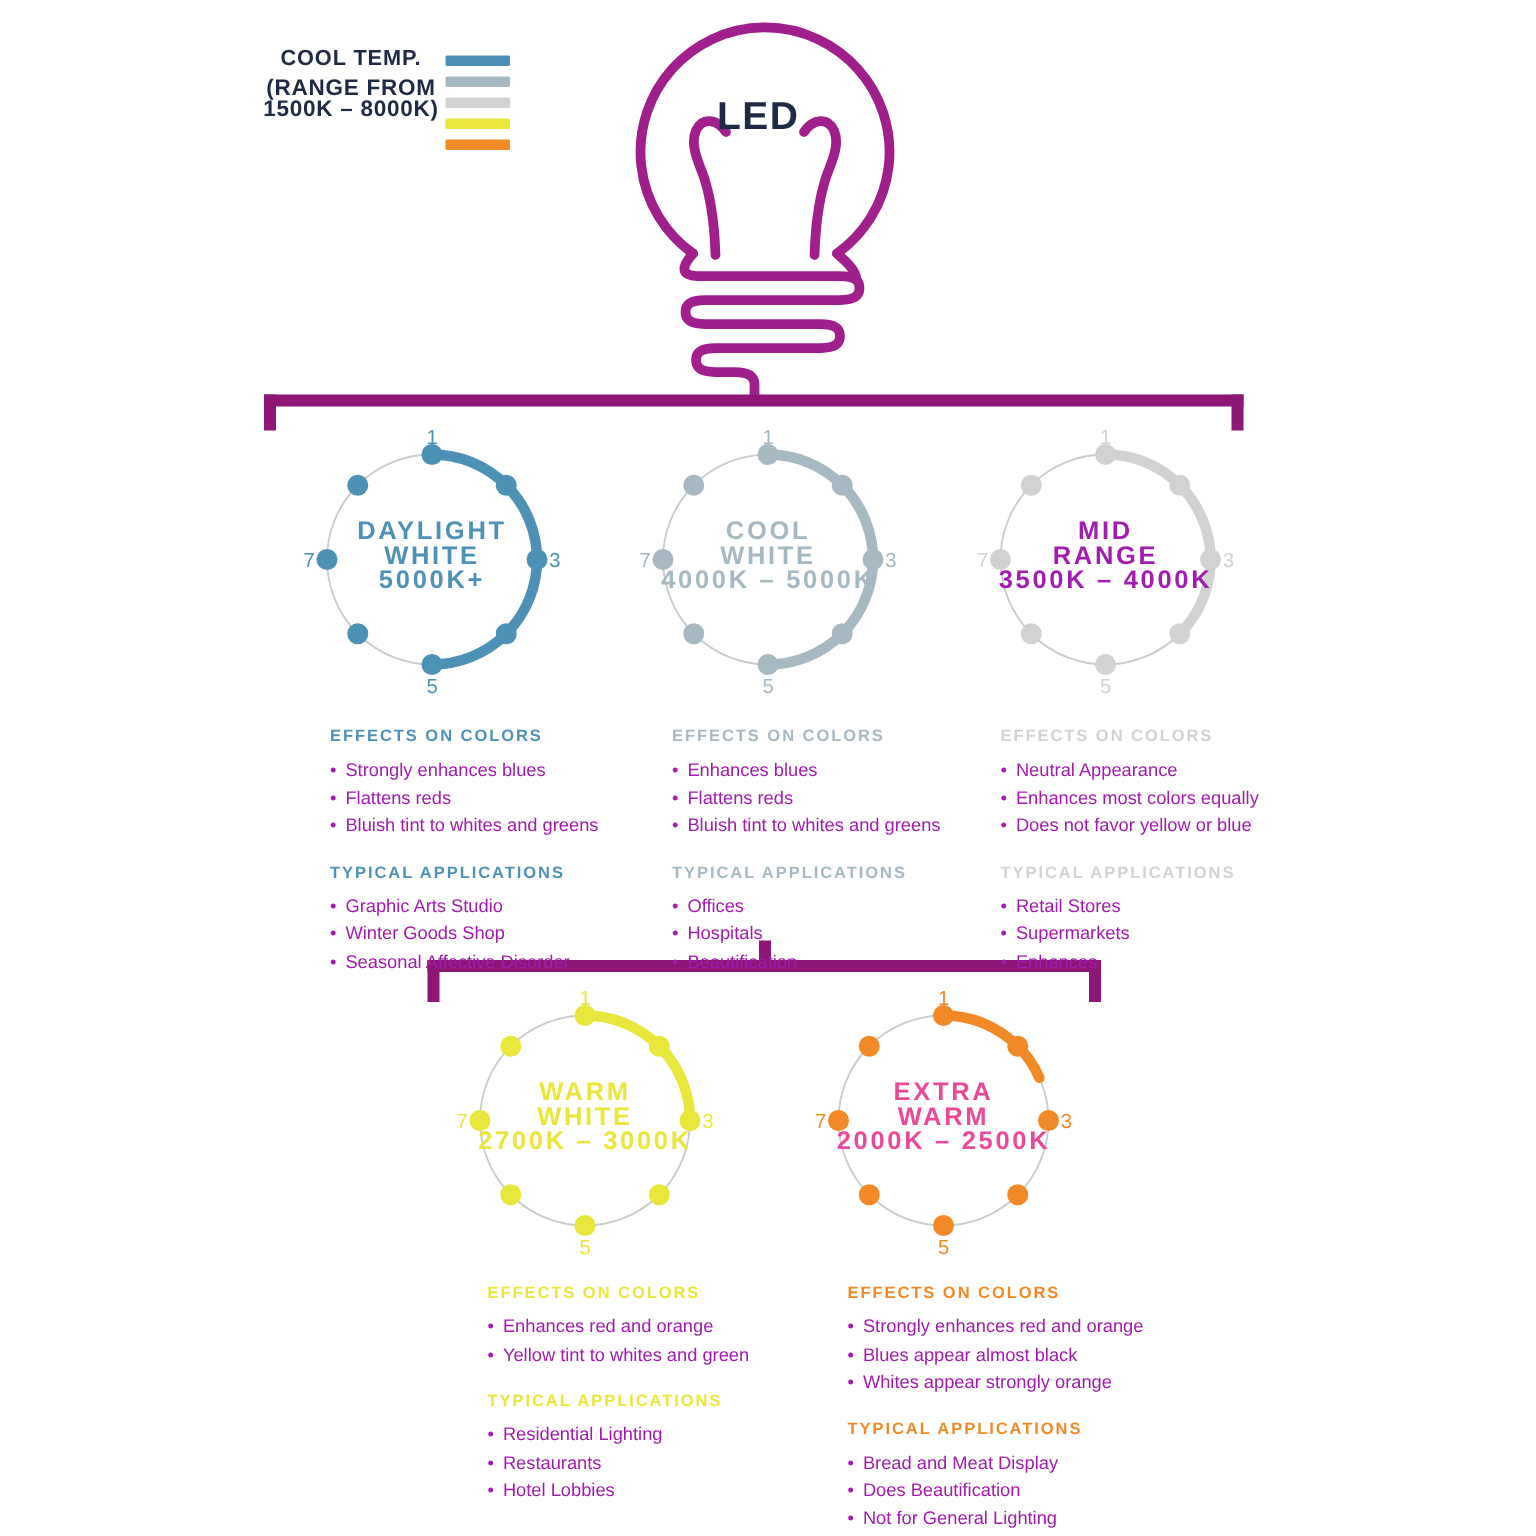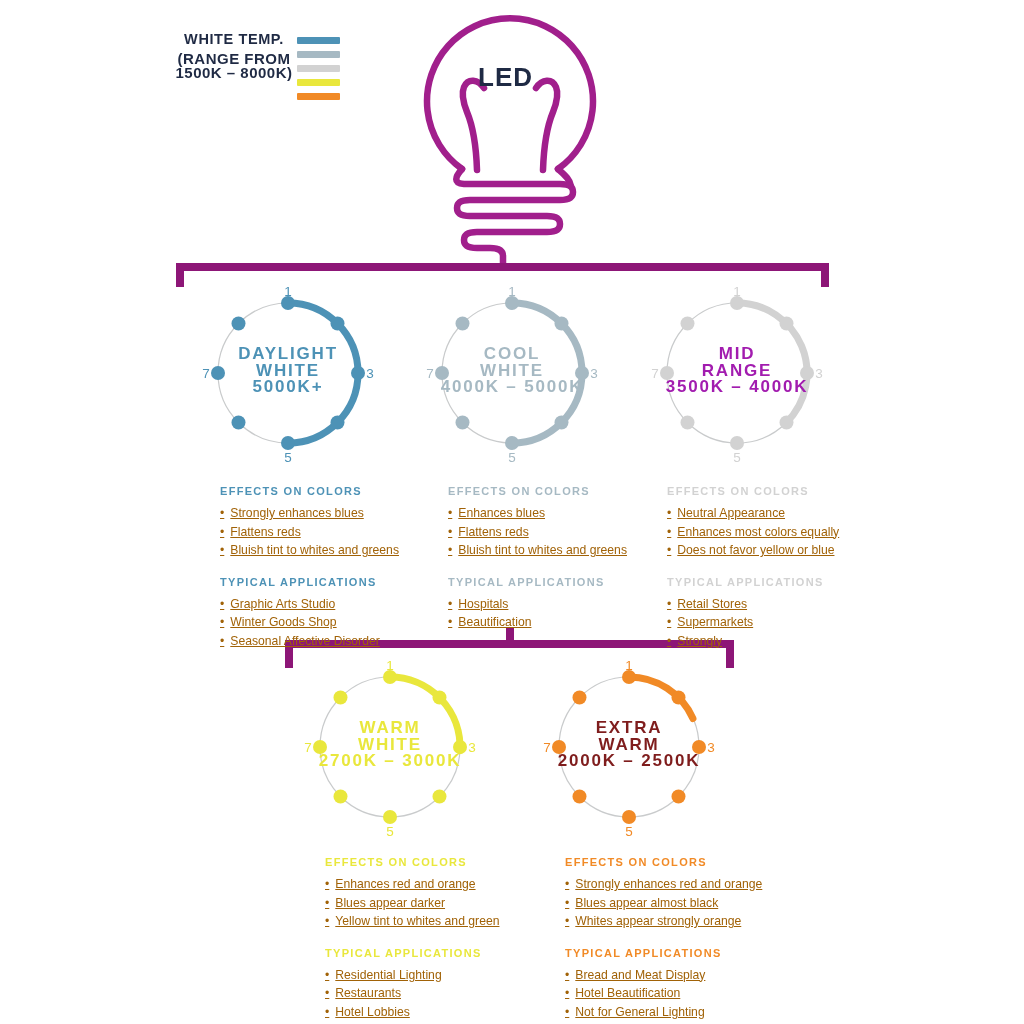--- a/index.html
+++ b/index.html
@@ -24,30 +24,30 @@
   
   .gauge{position:absolute;width:200px;height:200px;}
   .gauge svg{display:block;width:200px;height:200px;}
   .gauge-label{position:absolute;left:10px;top:73px;width:180px;text-align:center;
                font-weight:bold;font-size:17px;letter-spacing:1.8px;line-height:16.5px;}
 
   
   .info-col{position:absolute;}
   .info-col h3{font-size:11px;font-weight:bold;letter-spacing:1.3px;margin:0 0 7px 0;}
   .info-col ul{list-style:none;margin:0 0 16px 0;padding:0;}
-  .info-col li{font-size:12.2px;color:#a16207;line-height:18.5px;text-decoration:underline;}
+  .info-col li{font-size:12.2px;color:#a21caf;line-height:18.5px;}
   .info-col li::before{content:"•";margin-right:6px;}
 </style>
 </head>
 <body>
 
 <div class="canvas">
 
   <div class="legend-text">
-    <div class="legend-title">WHITE TEMP.</div>
+    <div class="legend-title">COOL TEMP.</div>
     <div class="legend-sub">(RANGE FROM</div>
     <div class="legend-sub">1500K – 8000K)</div>
   </div>
   <div class="legend-swatches" id="legend-swatches">
       <div class="swatch" style="background: rgb(77, 146, 182);"></div>
       <div class="swatch" style="background: rgb(166, 185, 195);"></div>
       <div class="swatch" style="background: rgb(210, 210, 210);"></div>
       <div class="swatch" style="background: rgb(233, 231, 60);"></div>
       <div class="swatch" style="background: rgb(241, 138, 38);"></div>
     </div>
@@ -174,21 +174,21 @@
         <circle cx="49.50" cy="49.50" r="7" fill="#F18A26"></circle>
         <circle cx="0.00" cy="70.00" r="7" fill="#F18A26"></circle>
         <circle cx="-49.50" cy="49.50" r="7" fill="#F18A26"></circle>
         <circle cx="-70.00" cy="0.00" r="7" fill="#F18A26"></circle>
         <circle cx="-49.50" cy="-49.50" r="7" fill="#F18A26"></circle>
         <text x="0" y="-77" text-anchor="middle" fill="#F18A26" font-size="13.5" font-family="&quot;Liberation Sans&quot;, sans-serif">1</text>
         <text x="82" y="4.8" text-anchor="middle" fill="#F18A26" font-size="13.5" font-family="&quot;Liberation Sans&quot;, sans-serif">3</text>
         <text x="0" y="89" text-anchor="middle" fill="#F18A26" font-size="13.5" font-family="&quot;Liberation Sans&quot;, sans-serif">5</text>
         <text x="-82" y="4.8" text-anchor="middle" fill="#F18A26" font-size="13.5" font-family="&quot;Liberation Sans&quot;, sans-serif">7</text>
       </svg>
-    <div class="gauge-label" style="color: #7f1d1d;">
+    <div class="gauge-label" style="color: #ec4899;">
       <div>EXTRA</div>
       <div>WARM</div>
       <div>2000K – 2500K</div>
     </div>
   </div>
 
   <div class="info-col" style="left:220px;top:485px;width:222px;">
     <h3 style="color: rgb(77, 146, 182);">EFFECTS ON COLORS</h3>
     <ul>
         <li>Strongly enhances blues</li>
@@ -204,60 +204,60 @@
   </div>
   <div class="info-col" style="left:448px;top:485px;width:228px;">
     <h3 style="color: rgb(166, 185, 195);">EFFECTS ON COLORS</h3>
     <ul>
         <li>Enhances blues</li>
         <li>Flattens reds</li>
         <li>Bluish tint to whites and greens</li>
       </ul>
     <h3 style="color: rgb(166, 185, 195);">TYPICAL APPLICATIONS</h3>
     <ul>
+        <li>Offices</li>
         <li>Hospitals</li>
         <li>Beautification</li>
       </ul>
   </div>
   <div class="info-col" style="left:667px;top:485px;width:240px;">
     <h3 style="color: rgb(210, 210, 210);">EFFECTS ON COLORS</h3>
     <ul>
         <li>Neutral Appearance</li>
         <li>Enhances most colors equally</li>
         <li>Does not favor yellow or blue</li>
       </ul>
     <h3 style="color: rgb(210, 210, 210);">TYPICAL APPLICATIONS</h3>
     <ul>
         <li>Retail Stores</li>
         <li>Supermarkets</li>
-        <li>Strongly</li>
+        <li>Enhances</li>
       </ul>
   </div>
   <div class="info-col" style="left:325px;top:856px;width:240px;">
     <h3 style="color: rgb(233, 231, 60);">EFFECTS ON COLORS</h3>
     <ul>
         <li>Enhances red and orange</li>
-        <li>Blues appear darker</li>
         <li>Yellow tint to whites and green</li>
       </ul>
     <h3 style="color: rgb(233, 231, 60);">TYPICAL APPLICATIONS</h3>
     <ul>
         <li>Residential Lighting</li>
         <li>Restaurants</li>
         <li>Hotel Lobbies</li>
       </ul>
   </div>
   <div class="info-col" style="left:565px;top:856px;width:252px;">
     <h3 style="color: rgb(241, 138, 38);">EFFECTS ON COLORS</h3>
     <ul>
         <li>Strongly enhances red and orange</li>
         <li>Blues appear almost black</li>
         <li>Whites appear strongly orange</li>
       </ul>
     <h3 style="color: rgb(241, 138, 38);">TYPICAL APPLICATIONS</h3>
     <ul>
         <li>Bread and Meat Display</li>
-        <li>Hotel Beautification</li>
+        <li>Does Beautification</li>
         <li>Not for General Lighting</li>
       </ul>
   </div>
 
 </div>
 
 </body></html>

